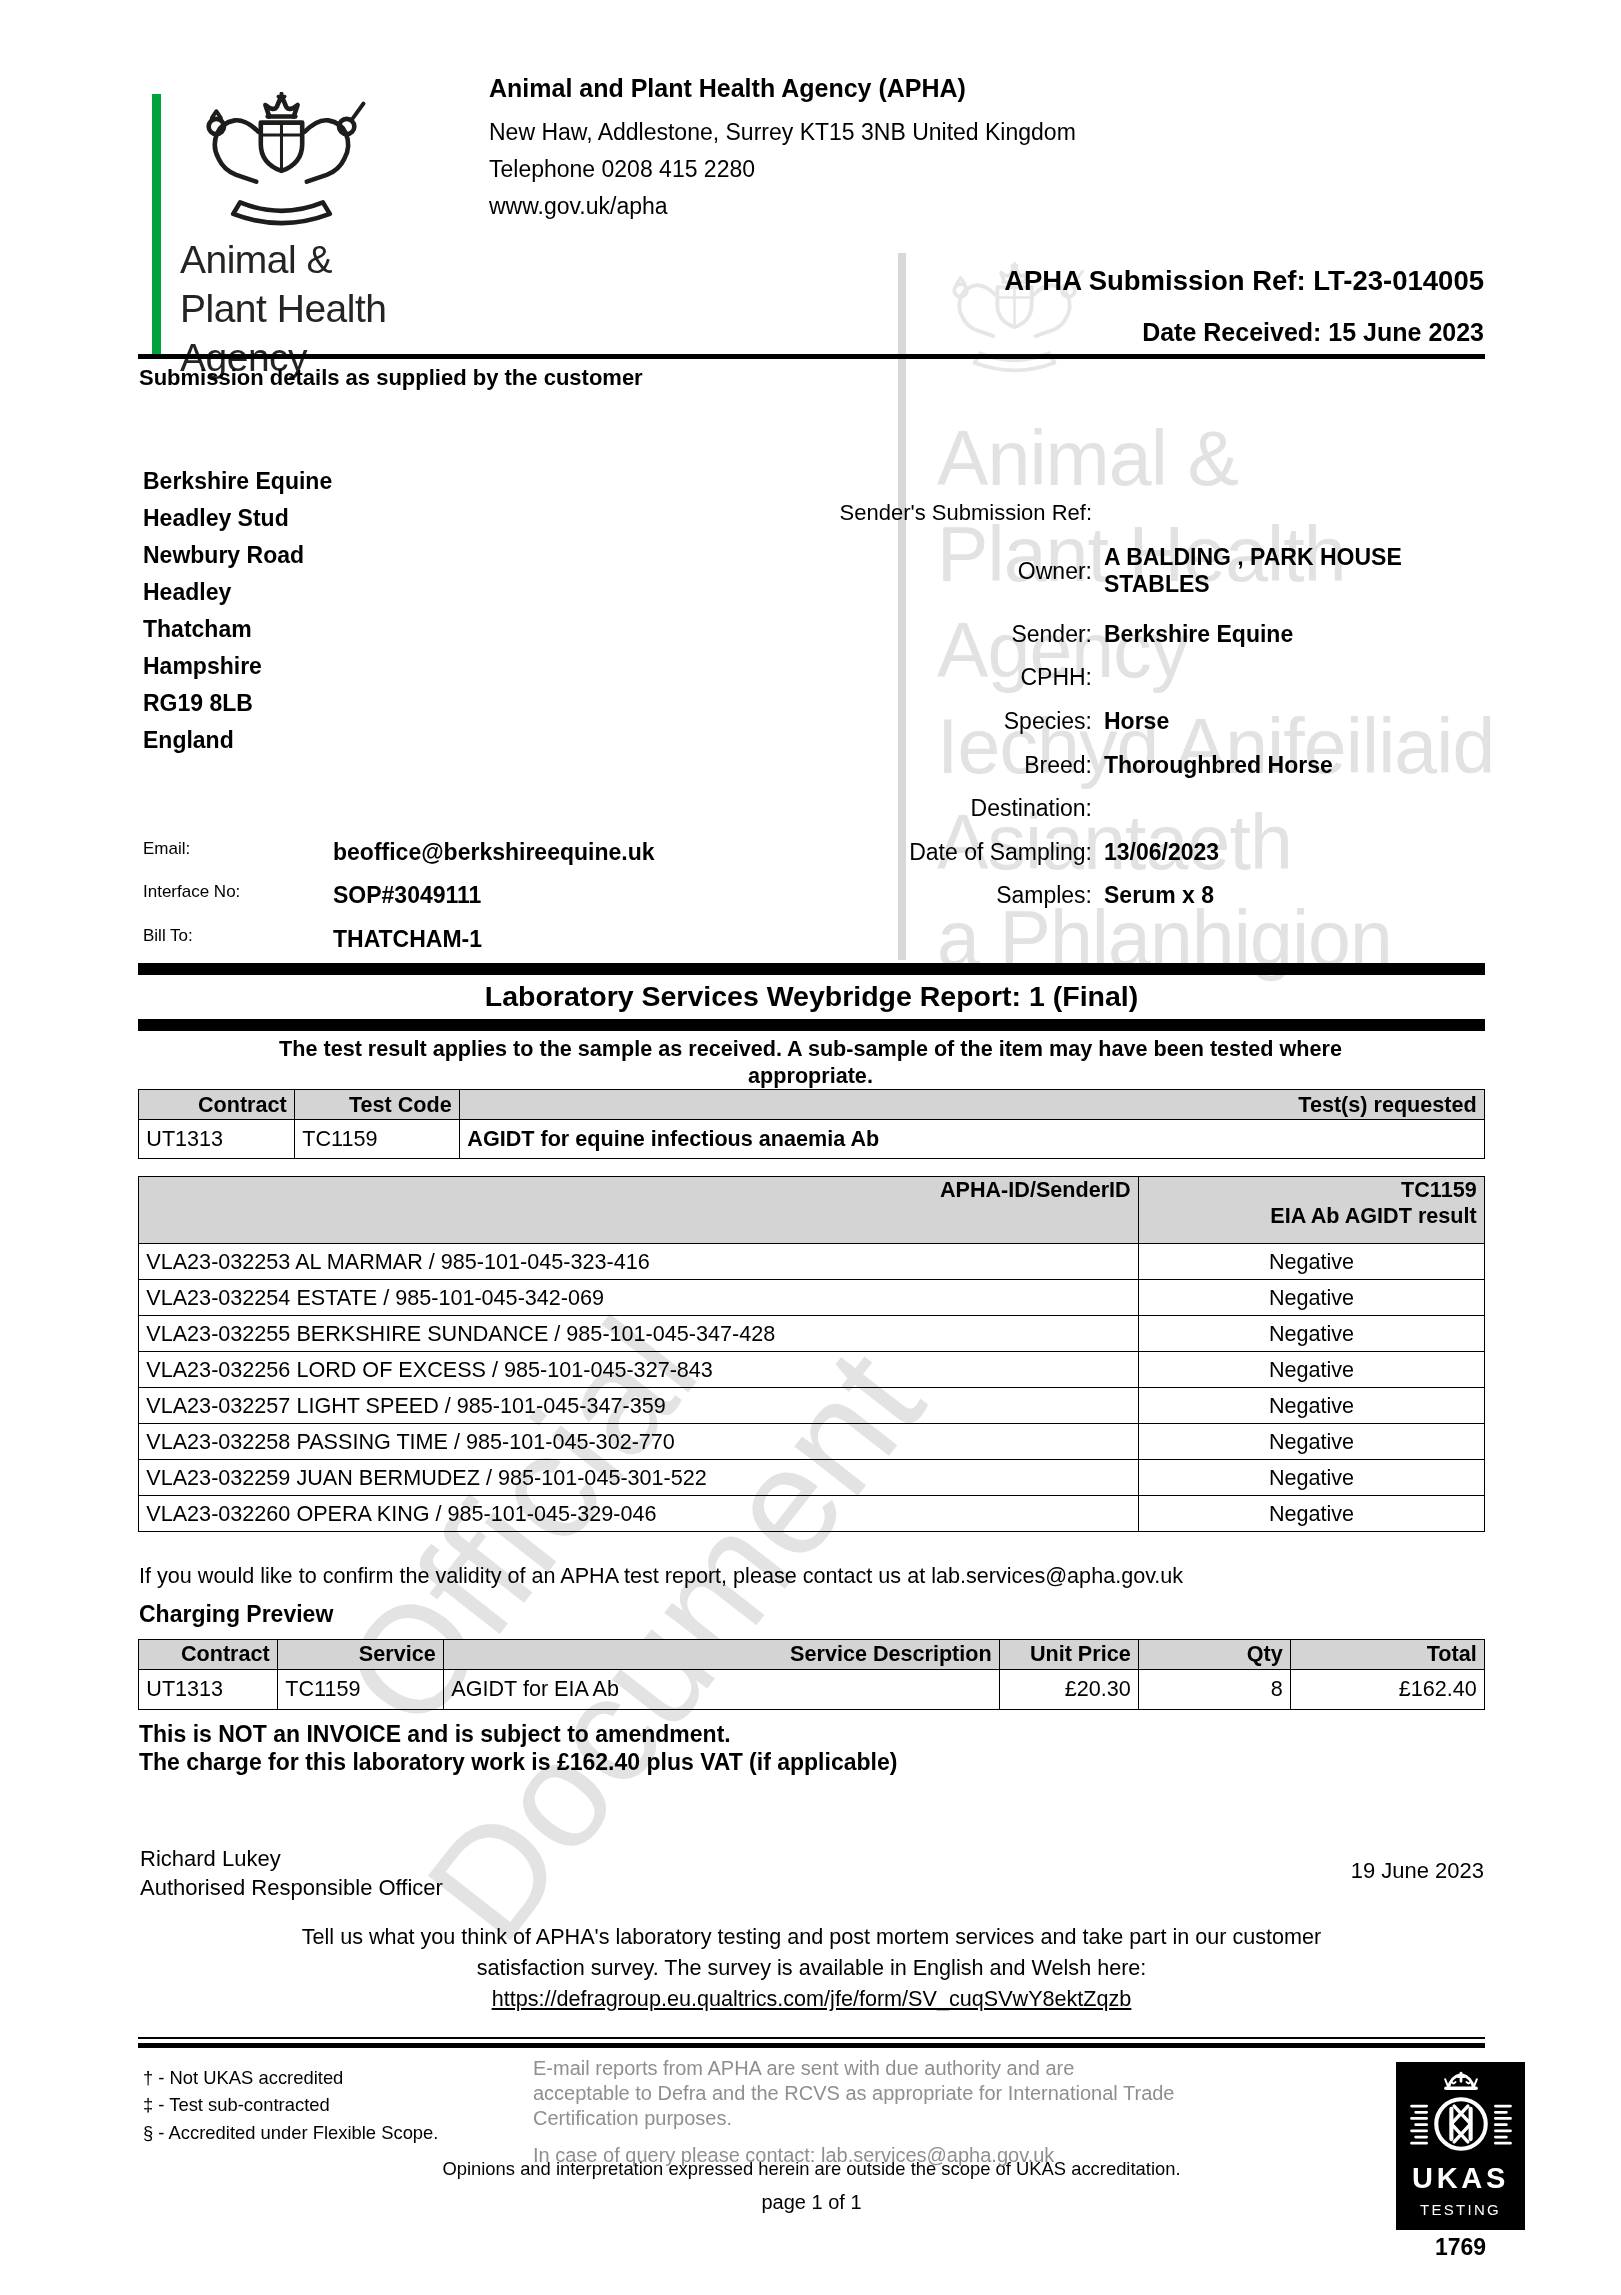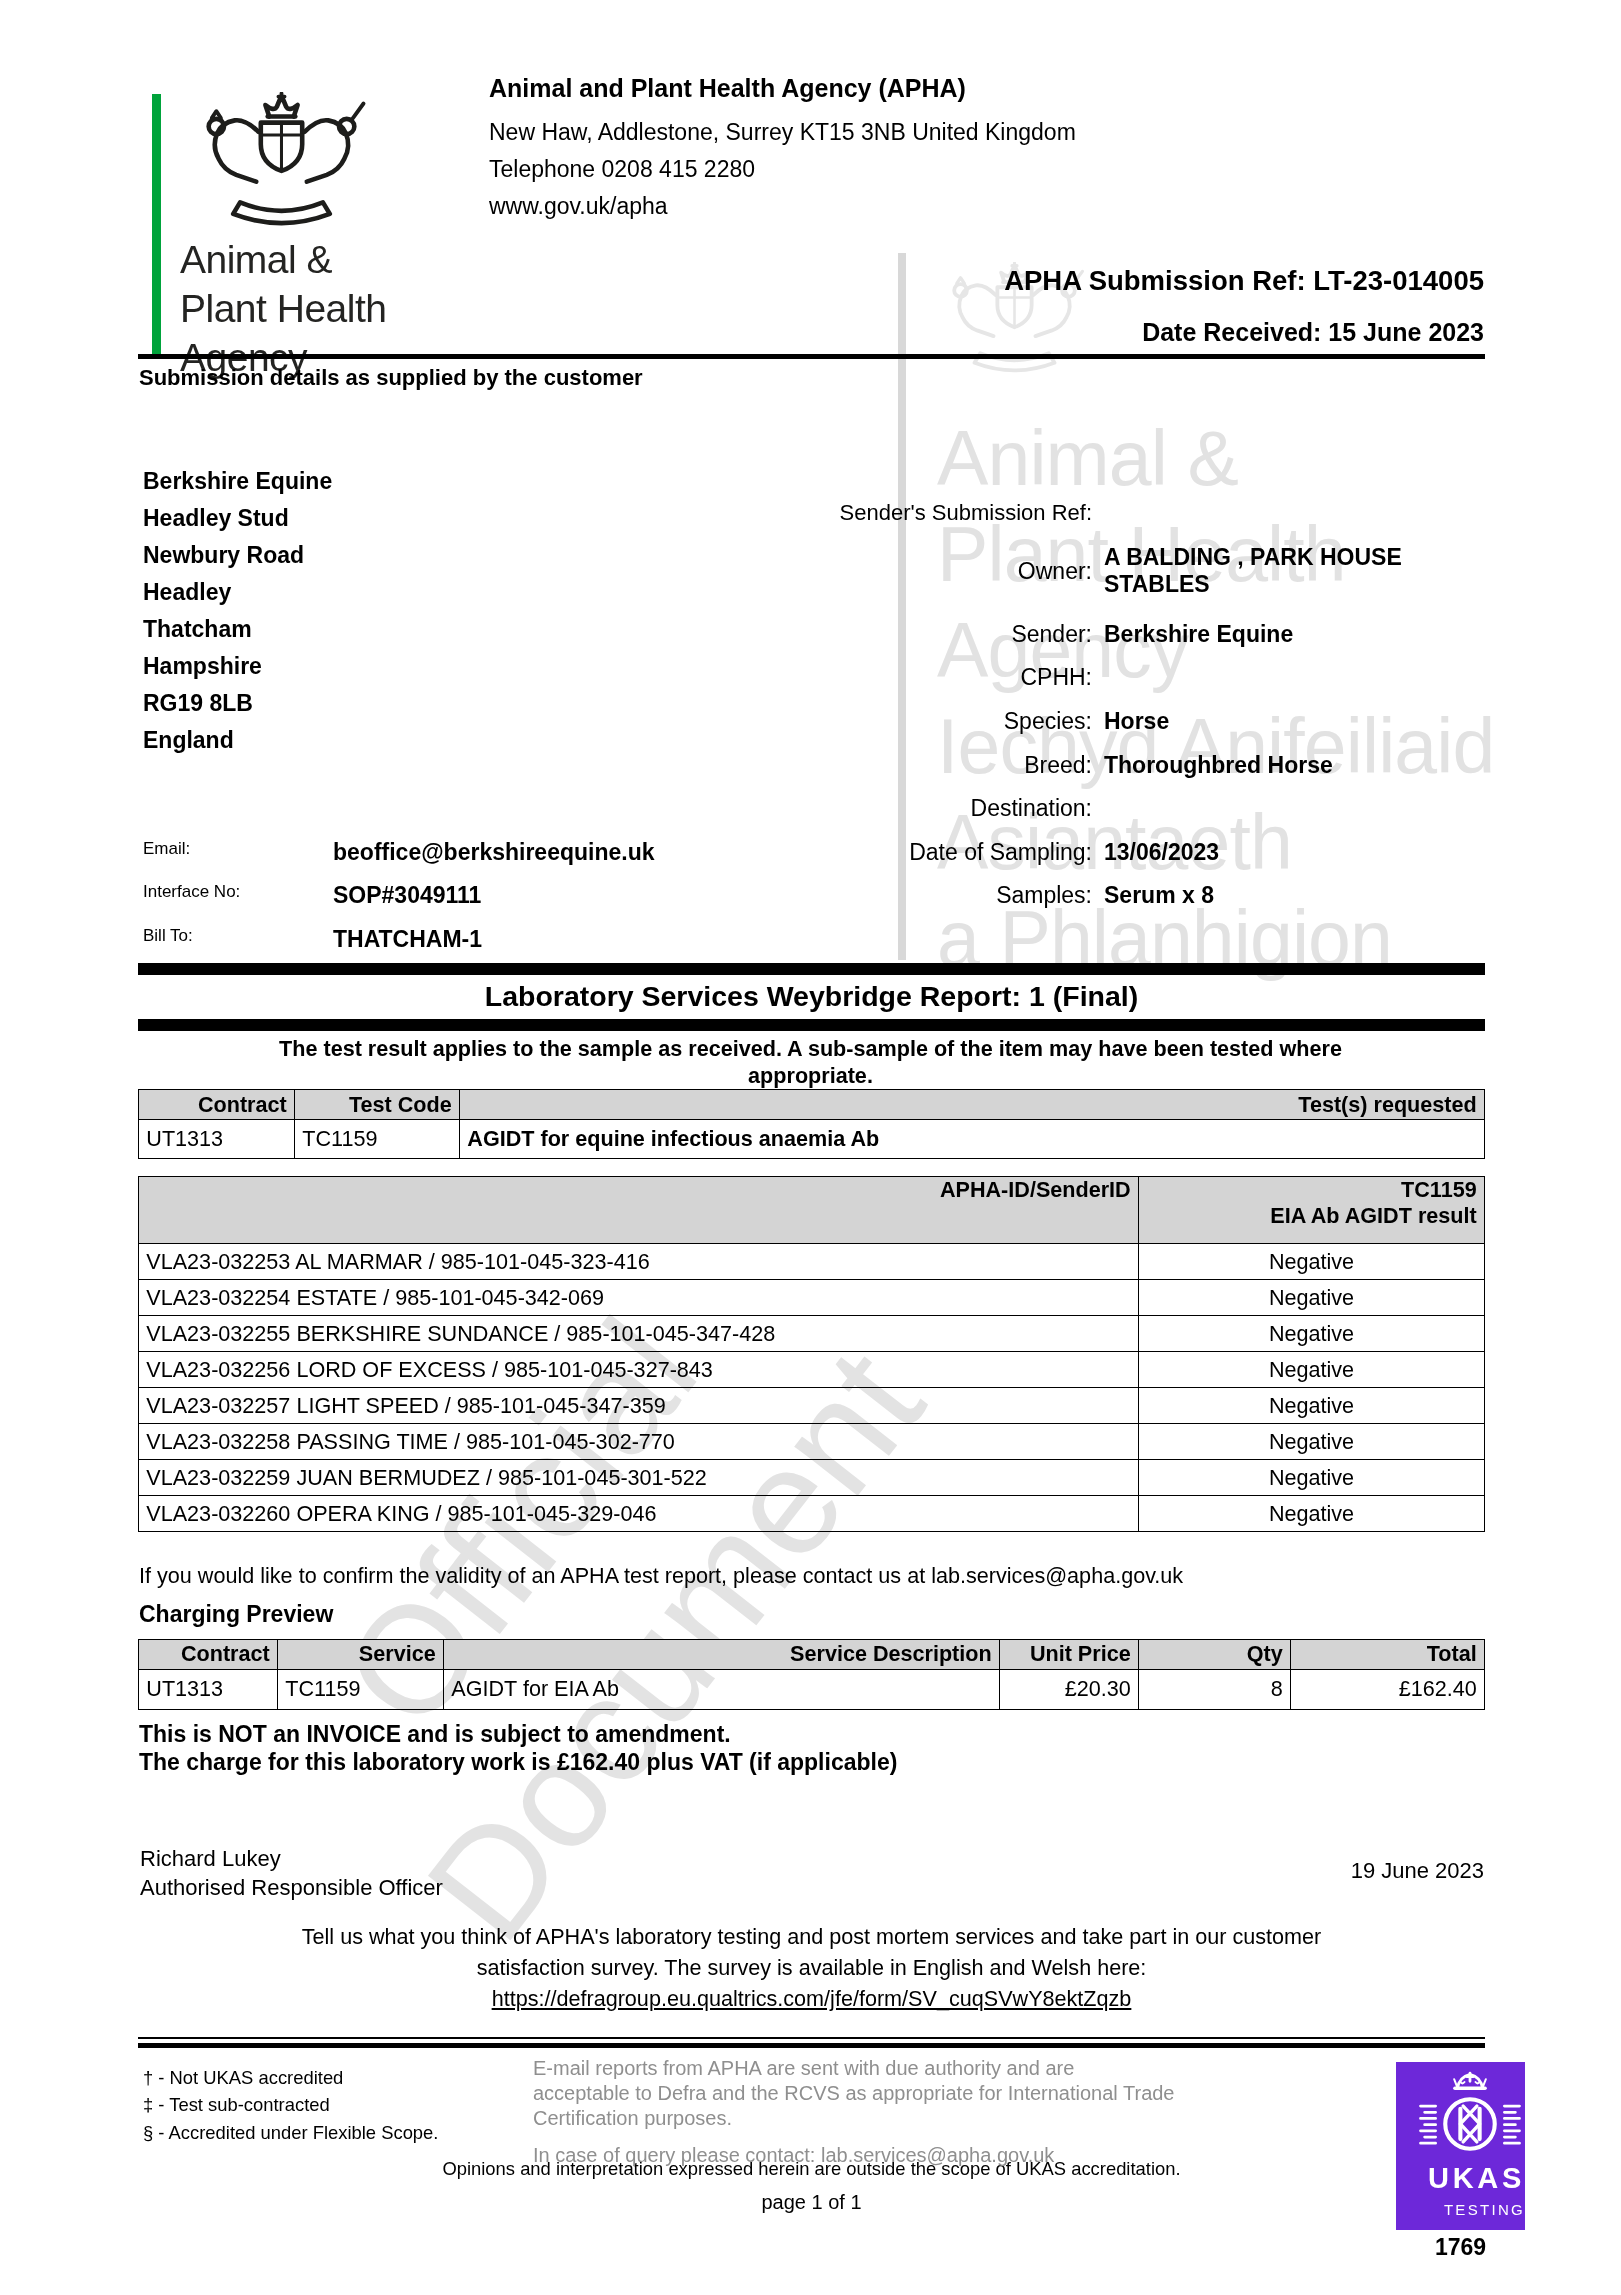--- a/index.html
+++ b/index.html
@@ -81,22 +81,22 @@
   .hr4a { left:138px; top:2037px; width:1347px; height:2.3px; background:#000; }
   .hr4b { left:138px; top:2043px; width:1347px; height:5px; background:#000; }
 
   
   .fn { left:143px; font-size:18.4px; }
   .gray-note { left:533px; width:744px; font-size:20px; line-height:25px; color:#8f8f8f; }
   .ukas-note { left:138px; width:1347px; top:2158px; font-size:18.4px; text-align:center; }
   .page-num { left:138px; width:1347px; top:2191px; font-size:20px; text-align:center; }
 
   .ukas-box {
-    left:1396px; top:2062px; width:129px; height:168px; background:#6d28d9;
-    display:flex; flex-direction:column; align-items:flex-end;
+    left:1396px; top:2062px; width:129px; height:168px; background:#000000;
+    display:flex; flex-direction:column; align-items:center;
   }
   .ukas-word { color:#fff; font-size:29px; font-weight:bold; letter-spacing:3.7px; margin-top:1.8px; }
   .ukas-type { color:#fff; font-size:15px; letter-spacing:2.3px; margin-top:6.4px; }
   .ukas-num { left:1396px; width:129px; top:2234px; font-size:23px; text-align:center; font-weight:bold; }
 </style>
 </head>
 <body>
 
 <svg width="0" height="0" style="position:absolute">
   <defs>

